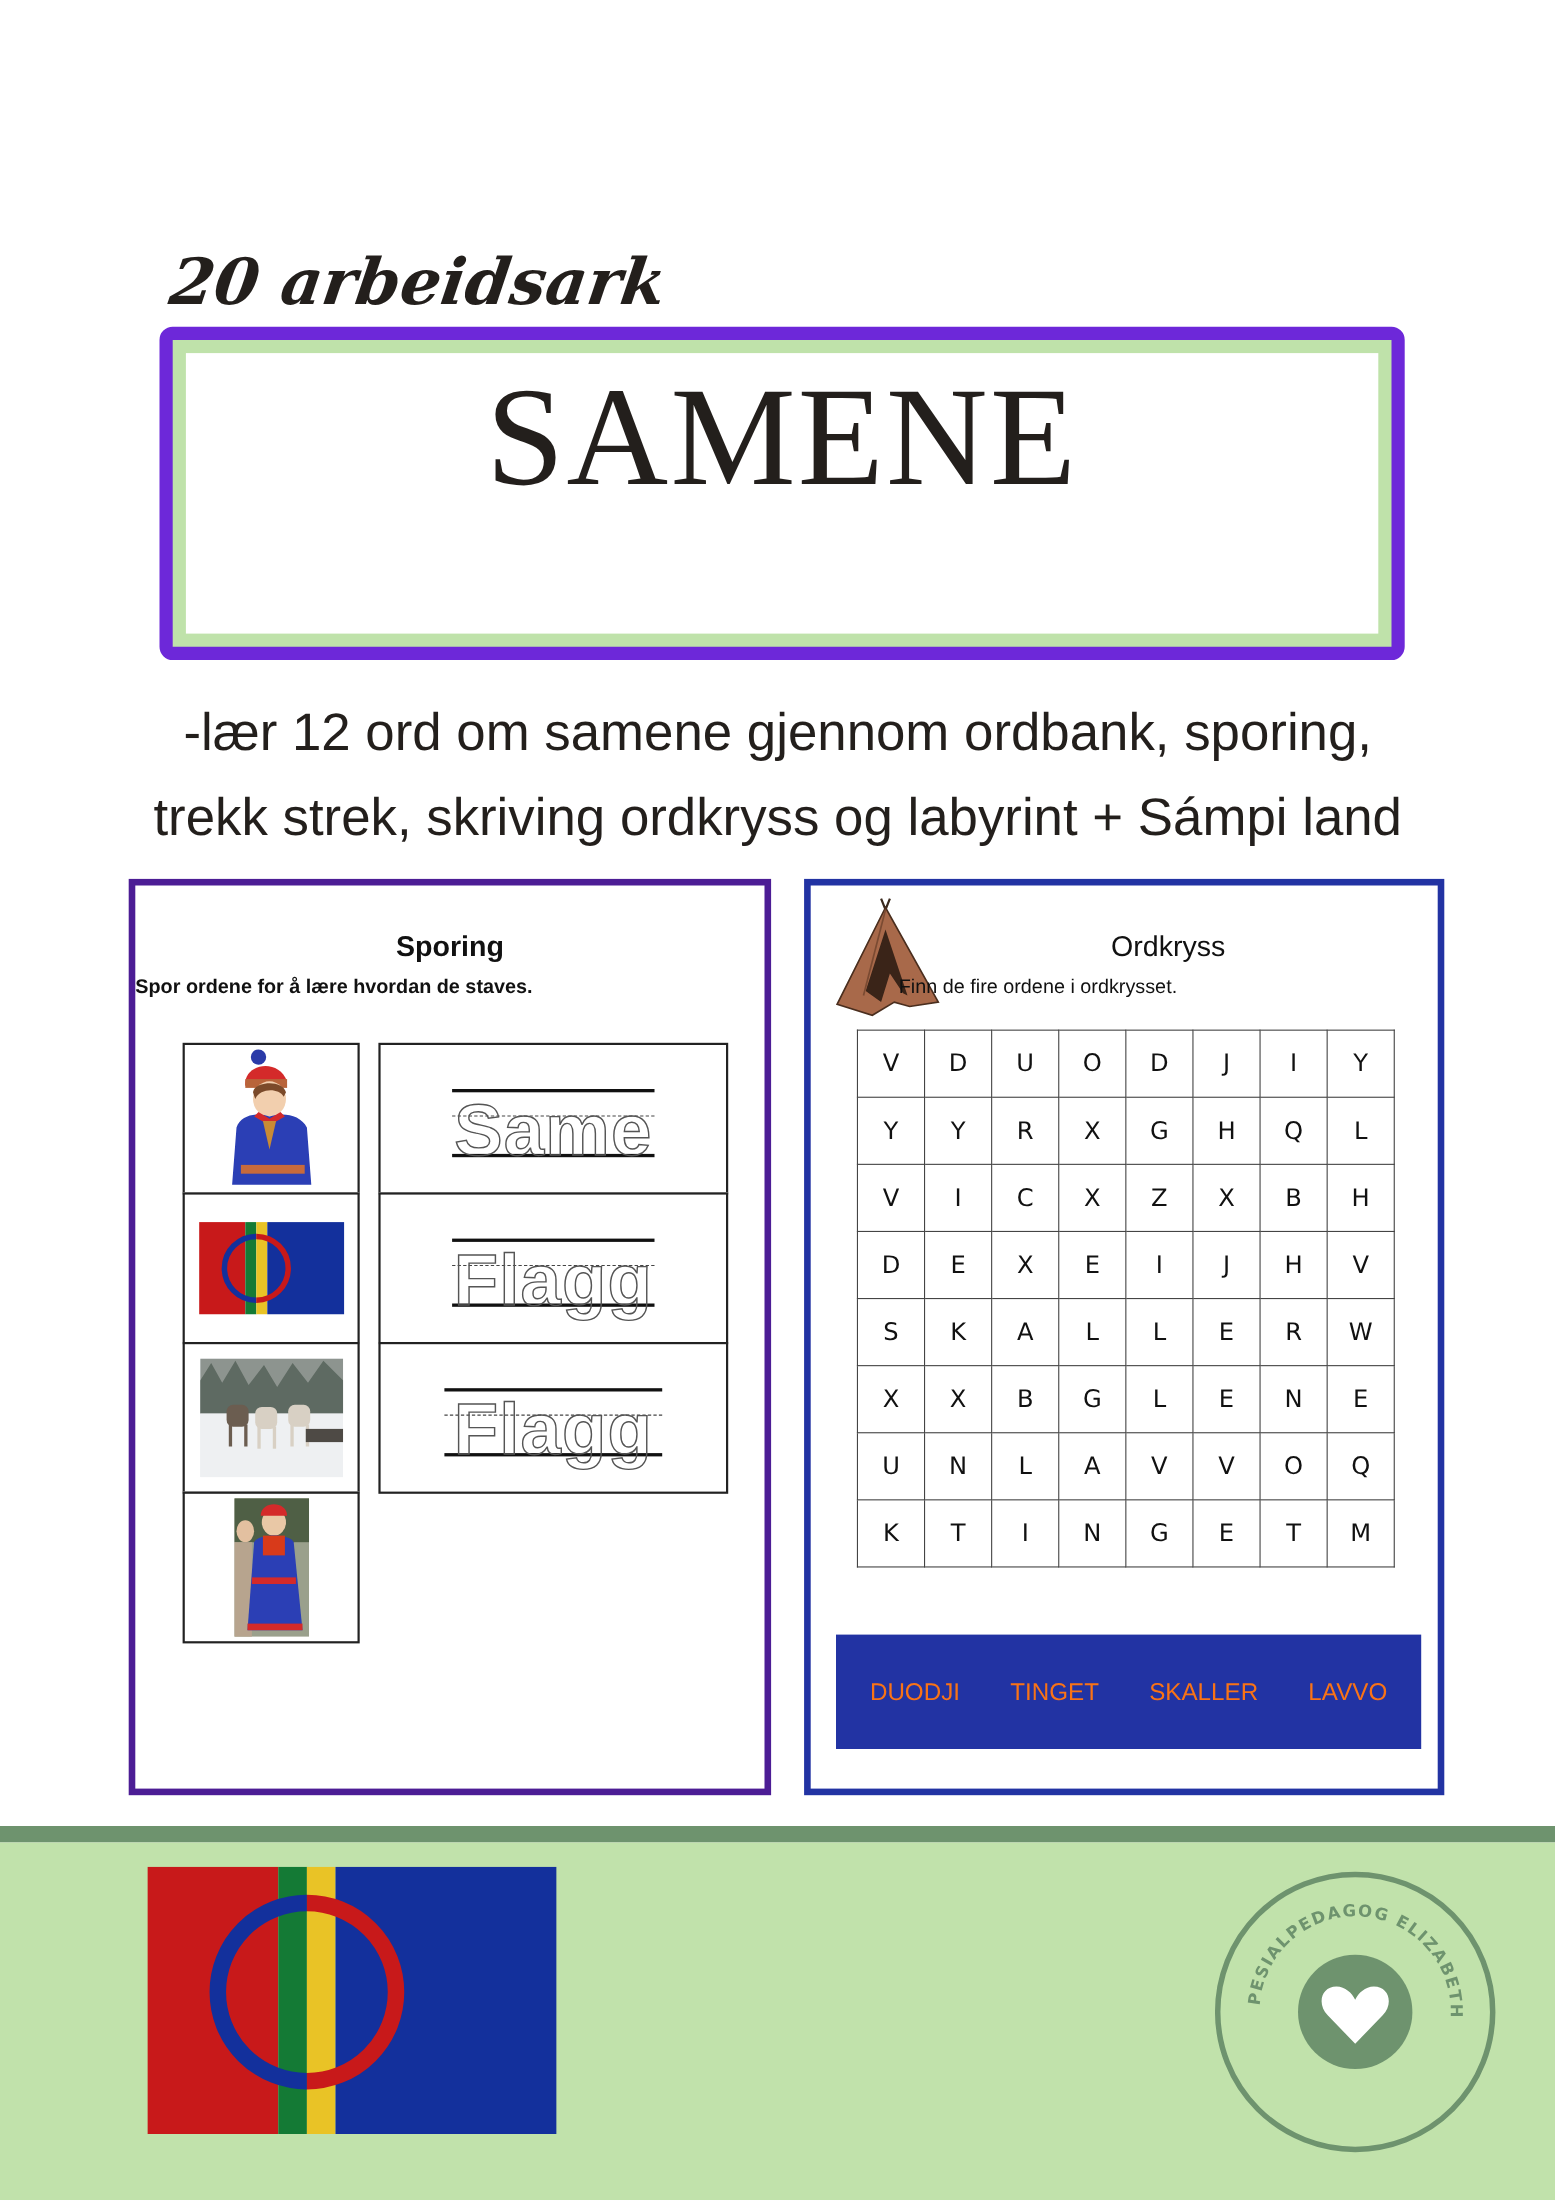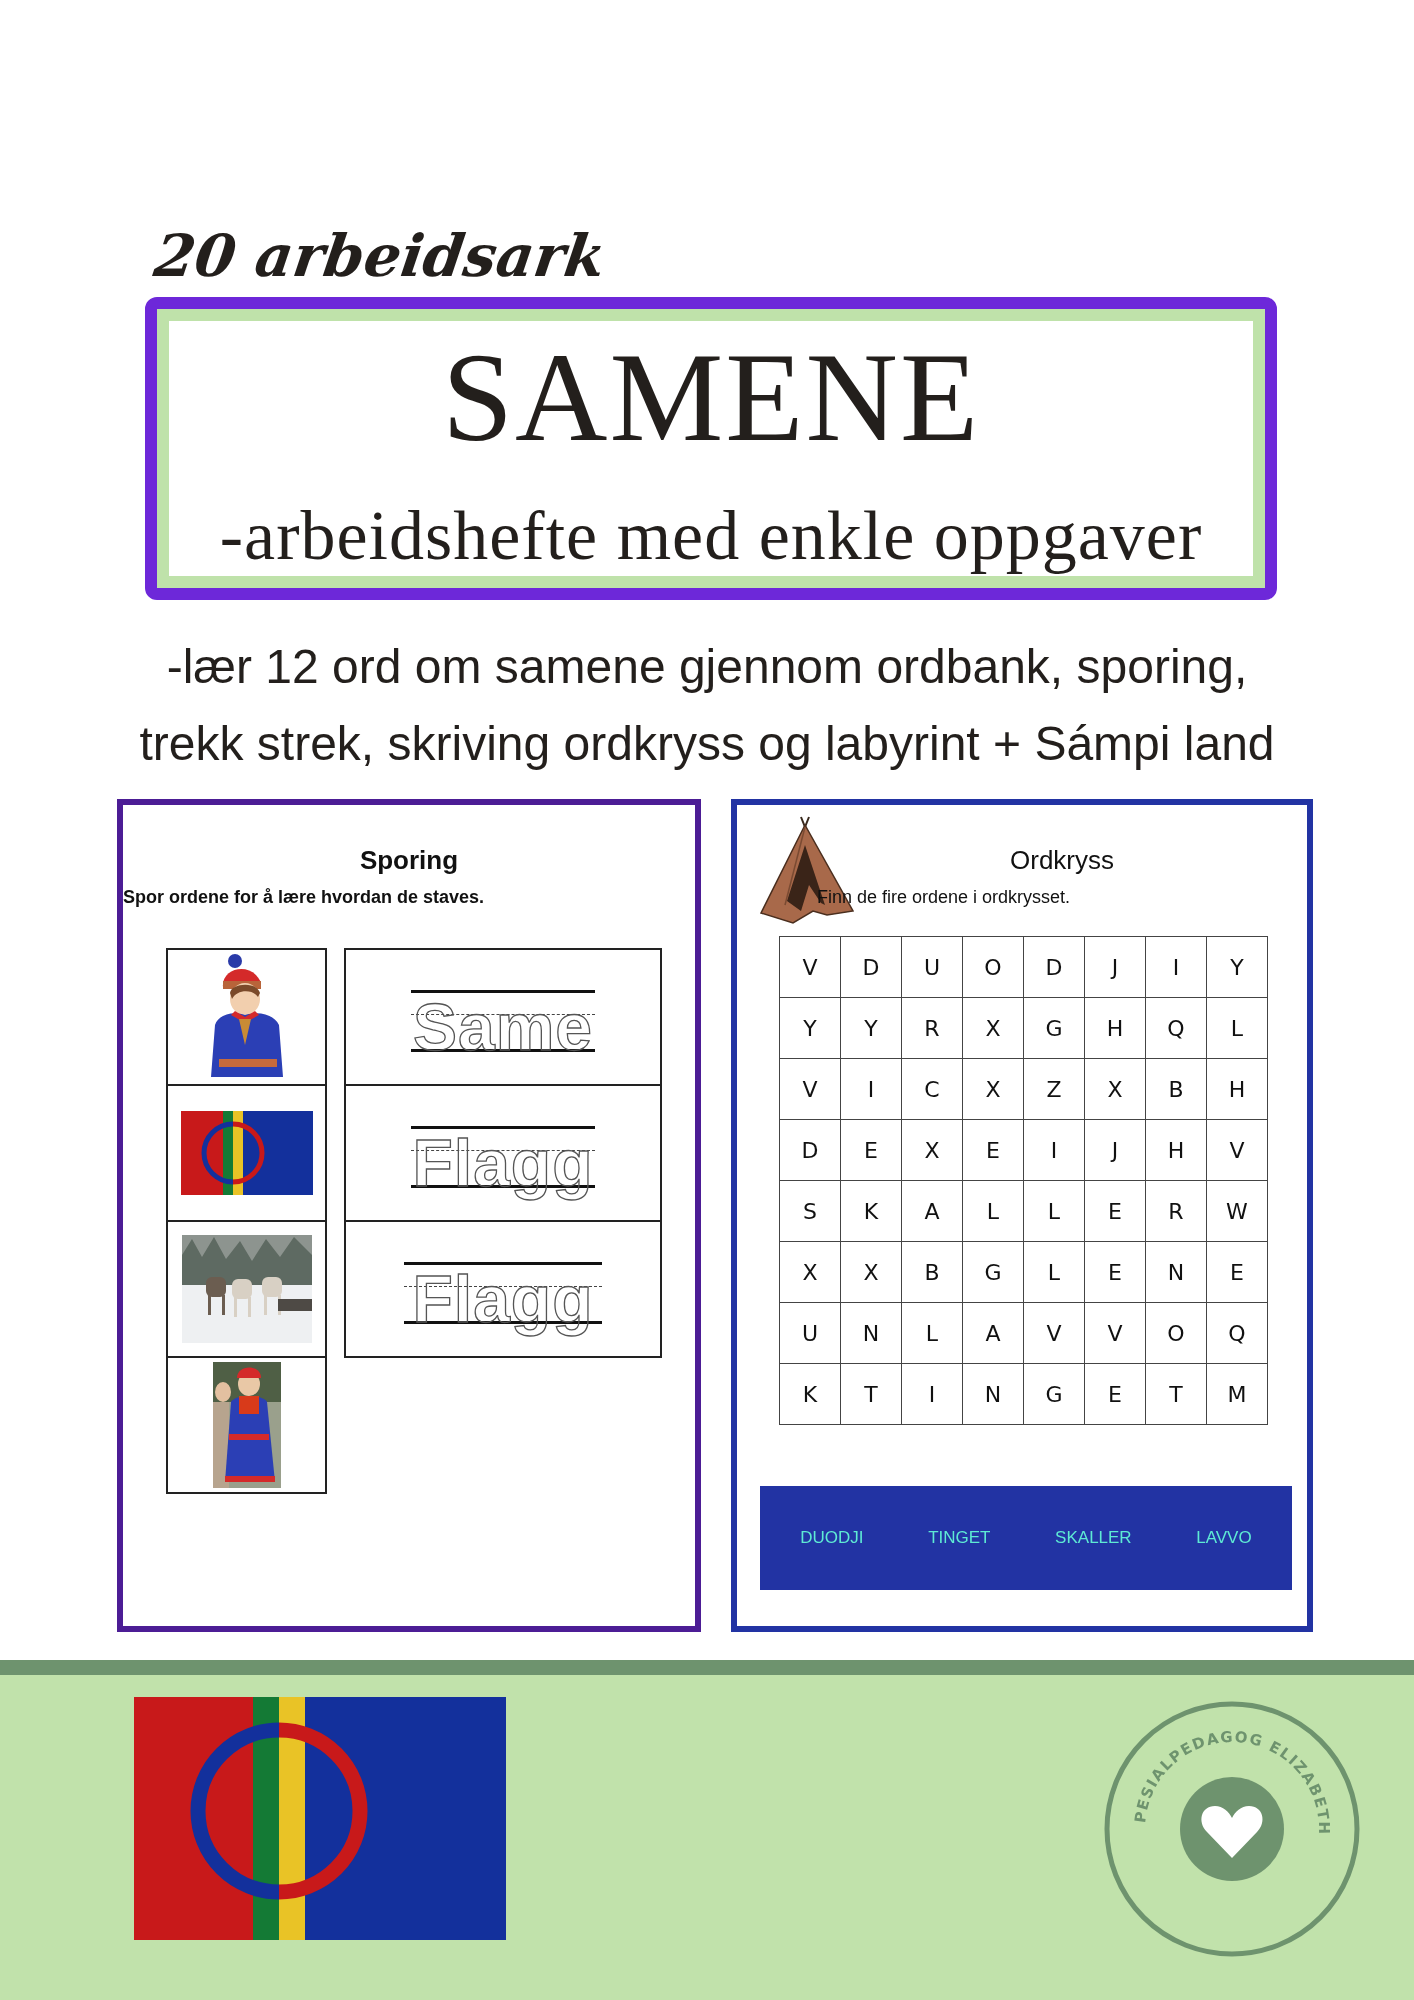--- a/index.html
+++ b/index.html
@@ -70,37 +70,36 @@
   
   .grid { position: absolute; left: 42px; top: 131px; border-collapse: collapse; }
   .grid td {
     width: 61px; height: 61px; border: 1.5px solid #444; text-align: center; vertical-align: middle;
     font-family: "DejaVu Sans", sans-serif; font-size: 22px; color: #111;
   }
   .wordbank {
     position: absolute; left: 23px; top: 681px; width: 532px; height: 104px; background: #2233a3;
     display: flex; align-items: center; justify-content: space-around; padding: 0 8px;
   }
-  .wordbank span { color: #5eead4; font-family: "Liberation Sans", sans-serif; font-size: 17px; }
+  .wordbank span { color: #f97316; font-family: "Liberation Sans", sans-serif; font-size: 22px; }
 
   
   .footer-bar { position: absolute; left: 0; top: 1660px; width: 1414px; height: 15px; background: #6e936e; }
   .footer { position: absolute; left: 0; top: 1675px; width: 1414px; height: 325px; background: #c1e2ab; }
   .footer-flag { position: absolute; left: 134px; top: 1697px; }
   .badge { position: absolute; left: 1103px; top: 1700px; width: 258px; height: 258px; }
 </style>
 </head>
 <body>
 
 <div class="kicker">20 arbeidsark</div>
 
 <div class="title-box">
   <div class="title-inner">
     <div class="title-main">SAMENE</div>
-    <div class="title-sub">-arbeidshefte med enkle oppgaver</div>
   </div>
 </div>
 
 <div class="tagline">
   <div>-lær 12 ord om samene gjennom ordbank, sporing,</div>
   <div>trekk strek, skriving ordkryss og labyrint + Sámpi land</div>
 </div>
 
 <div class="panel panel-left">
   <div class="panel-title">Sporing</div>

